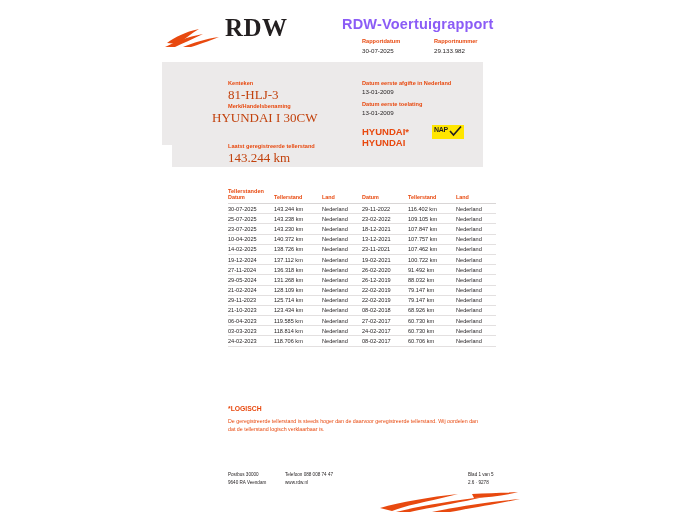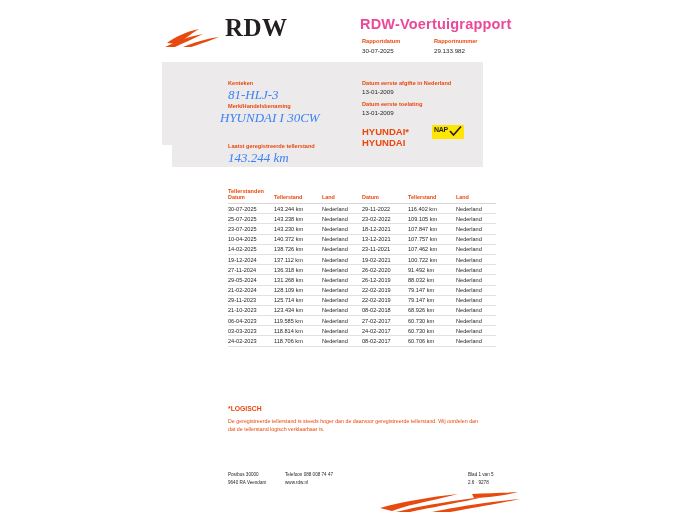--- a/index.html
+++ b/index.html
@@ -43,25 +43,25 @@
   .flame {
     position: absolute;
     left: 0px;
     top: 12px;
     width: 56px;
     height: 22px;
   }
 
   .doc-title {
     position: absolute;
-    left: 360px;
+    left: 342px;
     top: 16px;
     font-size: 14.5px;
     font-weight: bold;
-    color: #ec4899;
+    color: #8b5cf6;
     letter-spacing: 0.2px;
   }
   .meta-row {
     position: absolute;
     left: 362px;
     top: 38px;
     width: 300px;
     font-size: 5.6px;
     color: #e8490f;
   }
@@ -90,33 +90,32 @@
   .p-lbl {
     position: absolute;
     font-size: 5.6px;
     font-weight: bold;
     color: #e8490f;
   }
   .p-big {
     position: absolute;
     font-family: "Liberation Serif", serif;
     font-size: 13px;
-    color: #3b82f6;
-    font-style: italic;
+    color: #c2410c;
   }
   .p-val {
     position: absolute;
     font-size: 6.2px;
     color: #231f20;
   }
 
   .kenteken-lbl { left: 228px; top: 80px; }
   .kenteken-val { left: 228px; top: 87px; }
   .merk-lbl     { left: 228px; top: 103px; }
-  .merk-val     { left: 220px; top: 110px; }
+  .merk-val     { left: 212px; top: 110px; }
   .tellerstand-lbl { left: 228px; top: 143px; }
   .tellerstand-val { left: 228px; top: 150px; }
 
   .afgifte-lbl { left: 362px; top: 80px; }
   .afgifte-val { left: 362px; top: 88px; }
   .toelating-lbl { left: 362px; top: 101px; }
   .toelating-val { left: 362px; top: 109px; }
 
   .oordeel {
     position: absolute;

